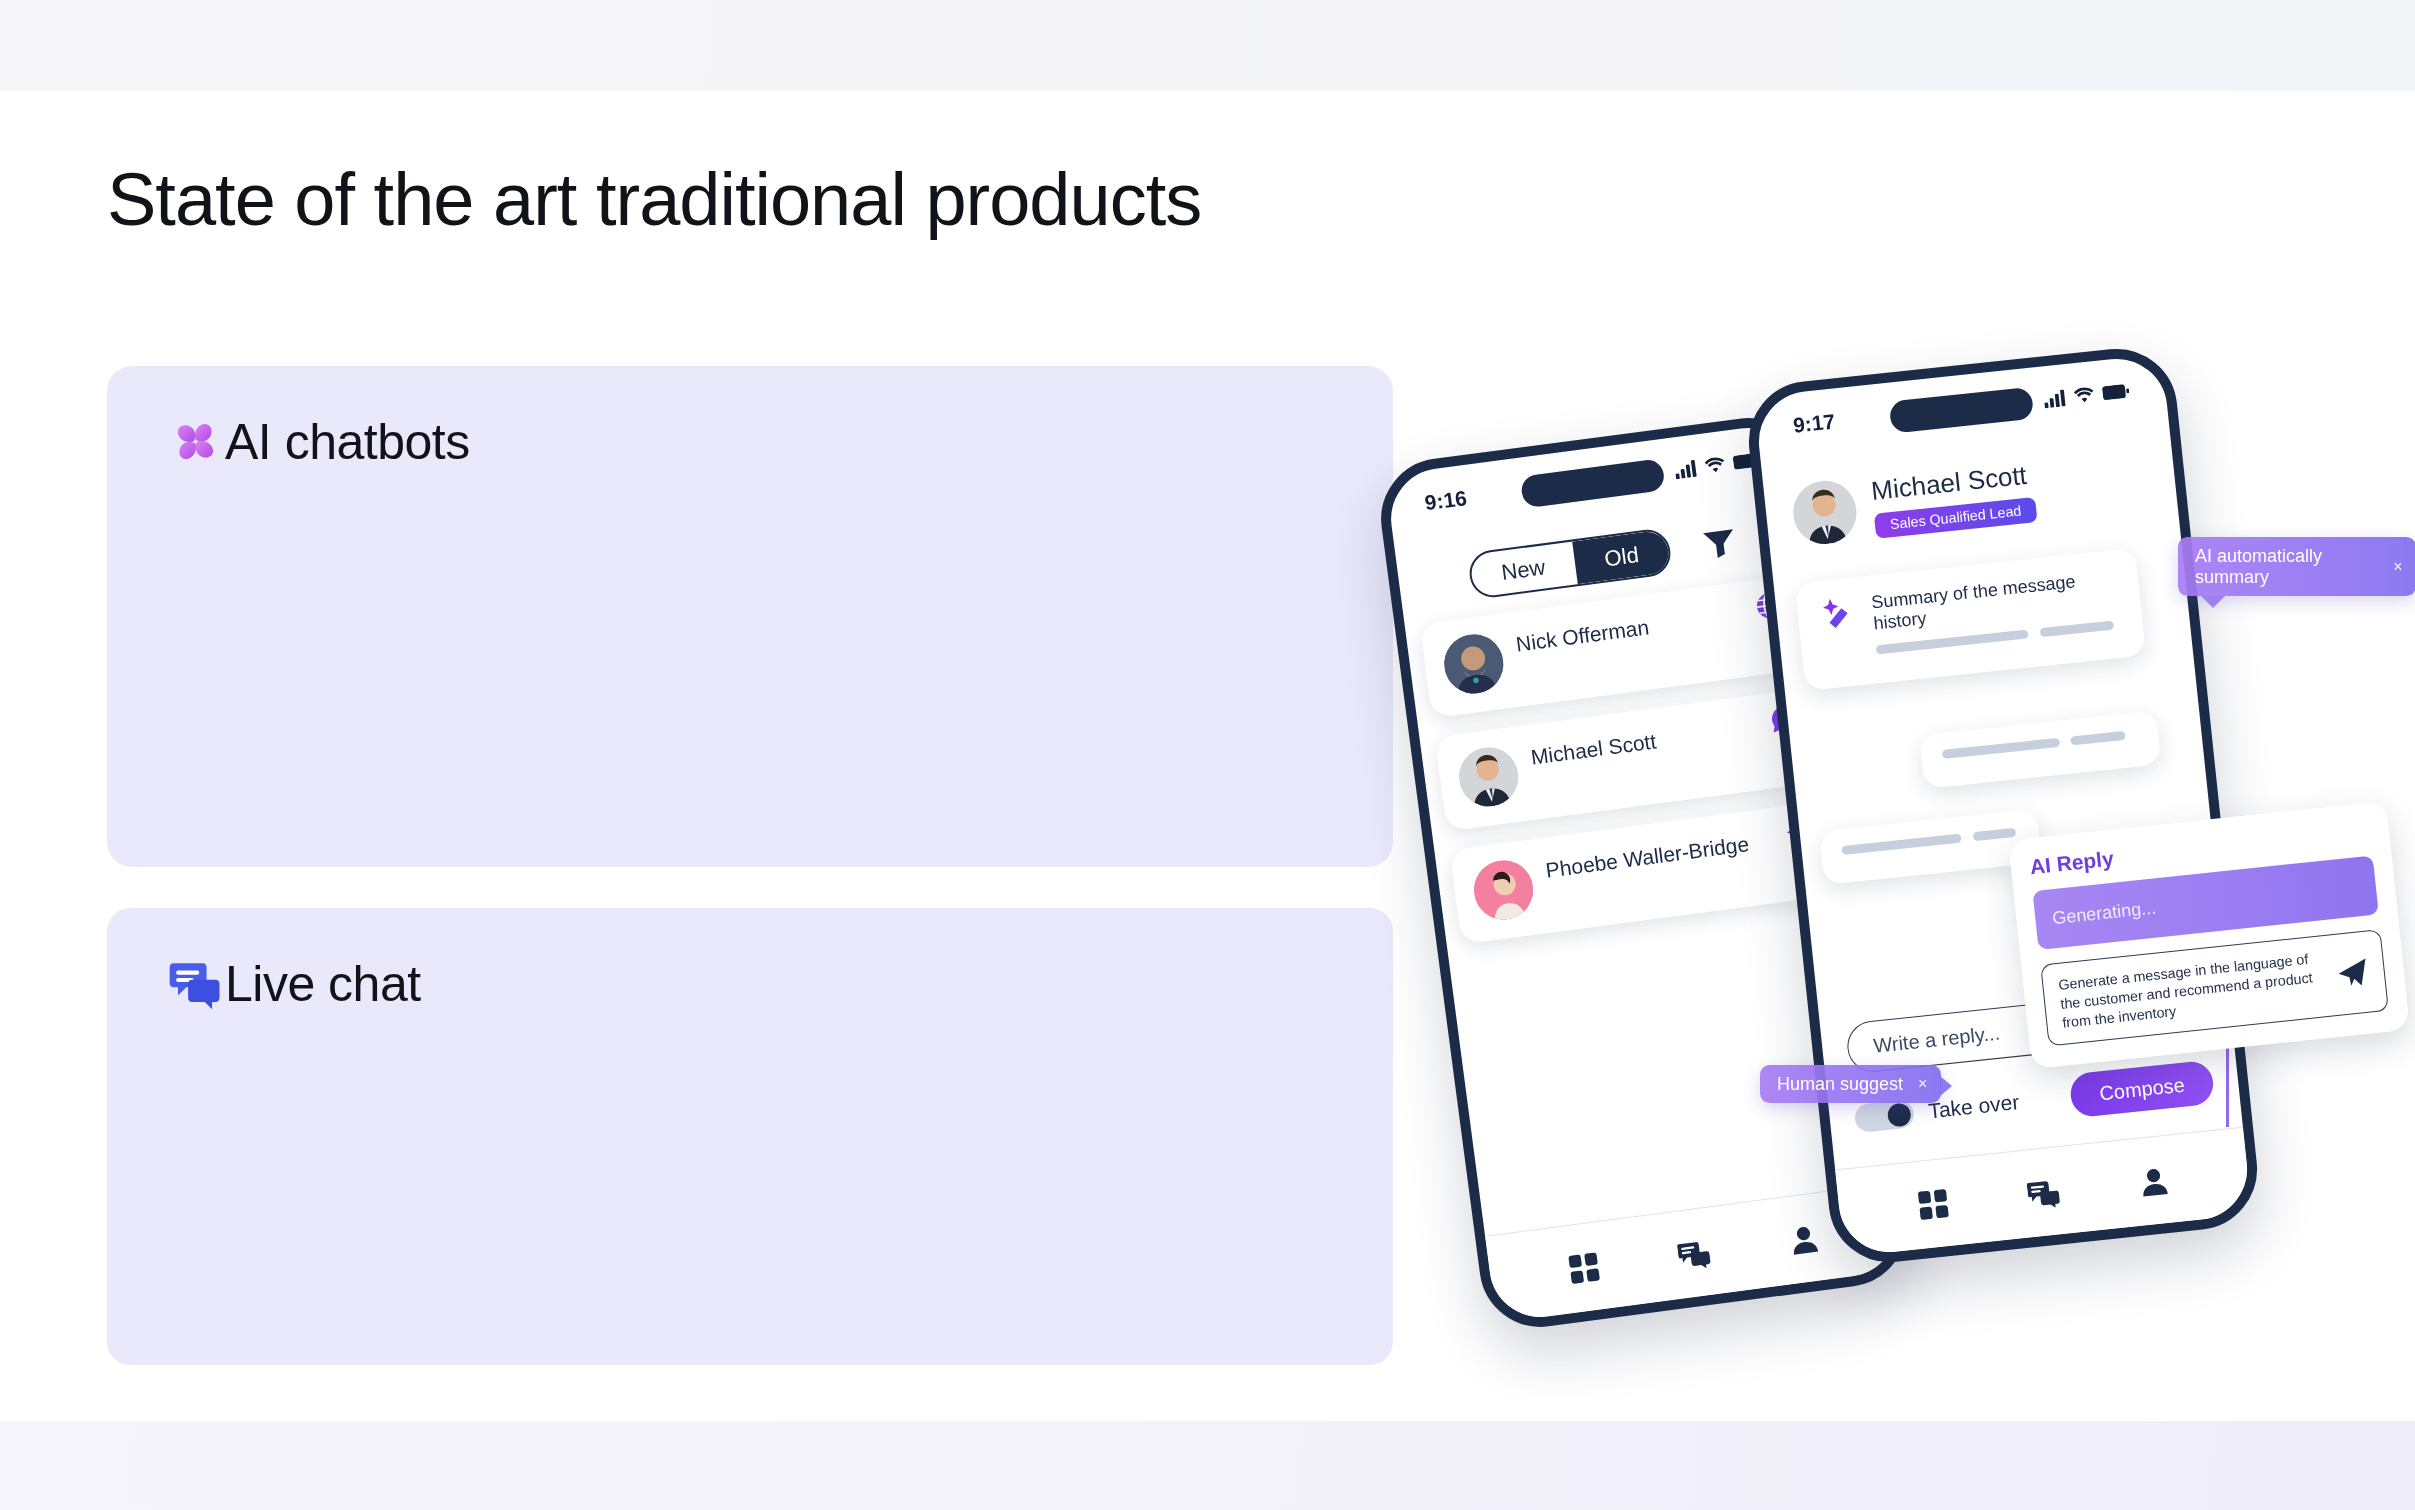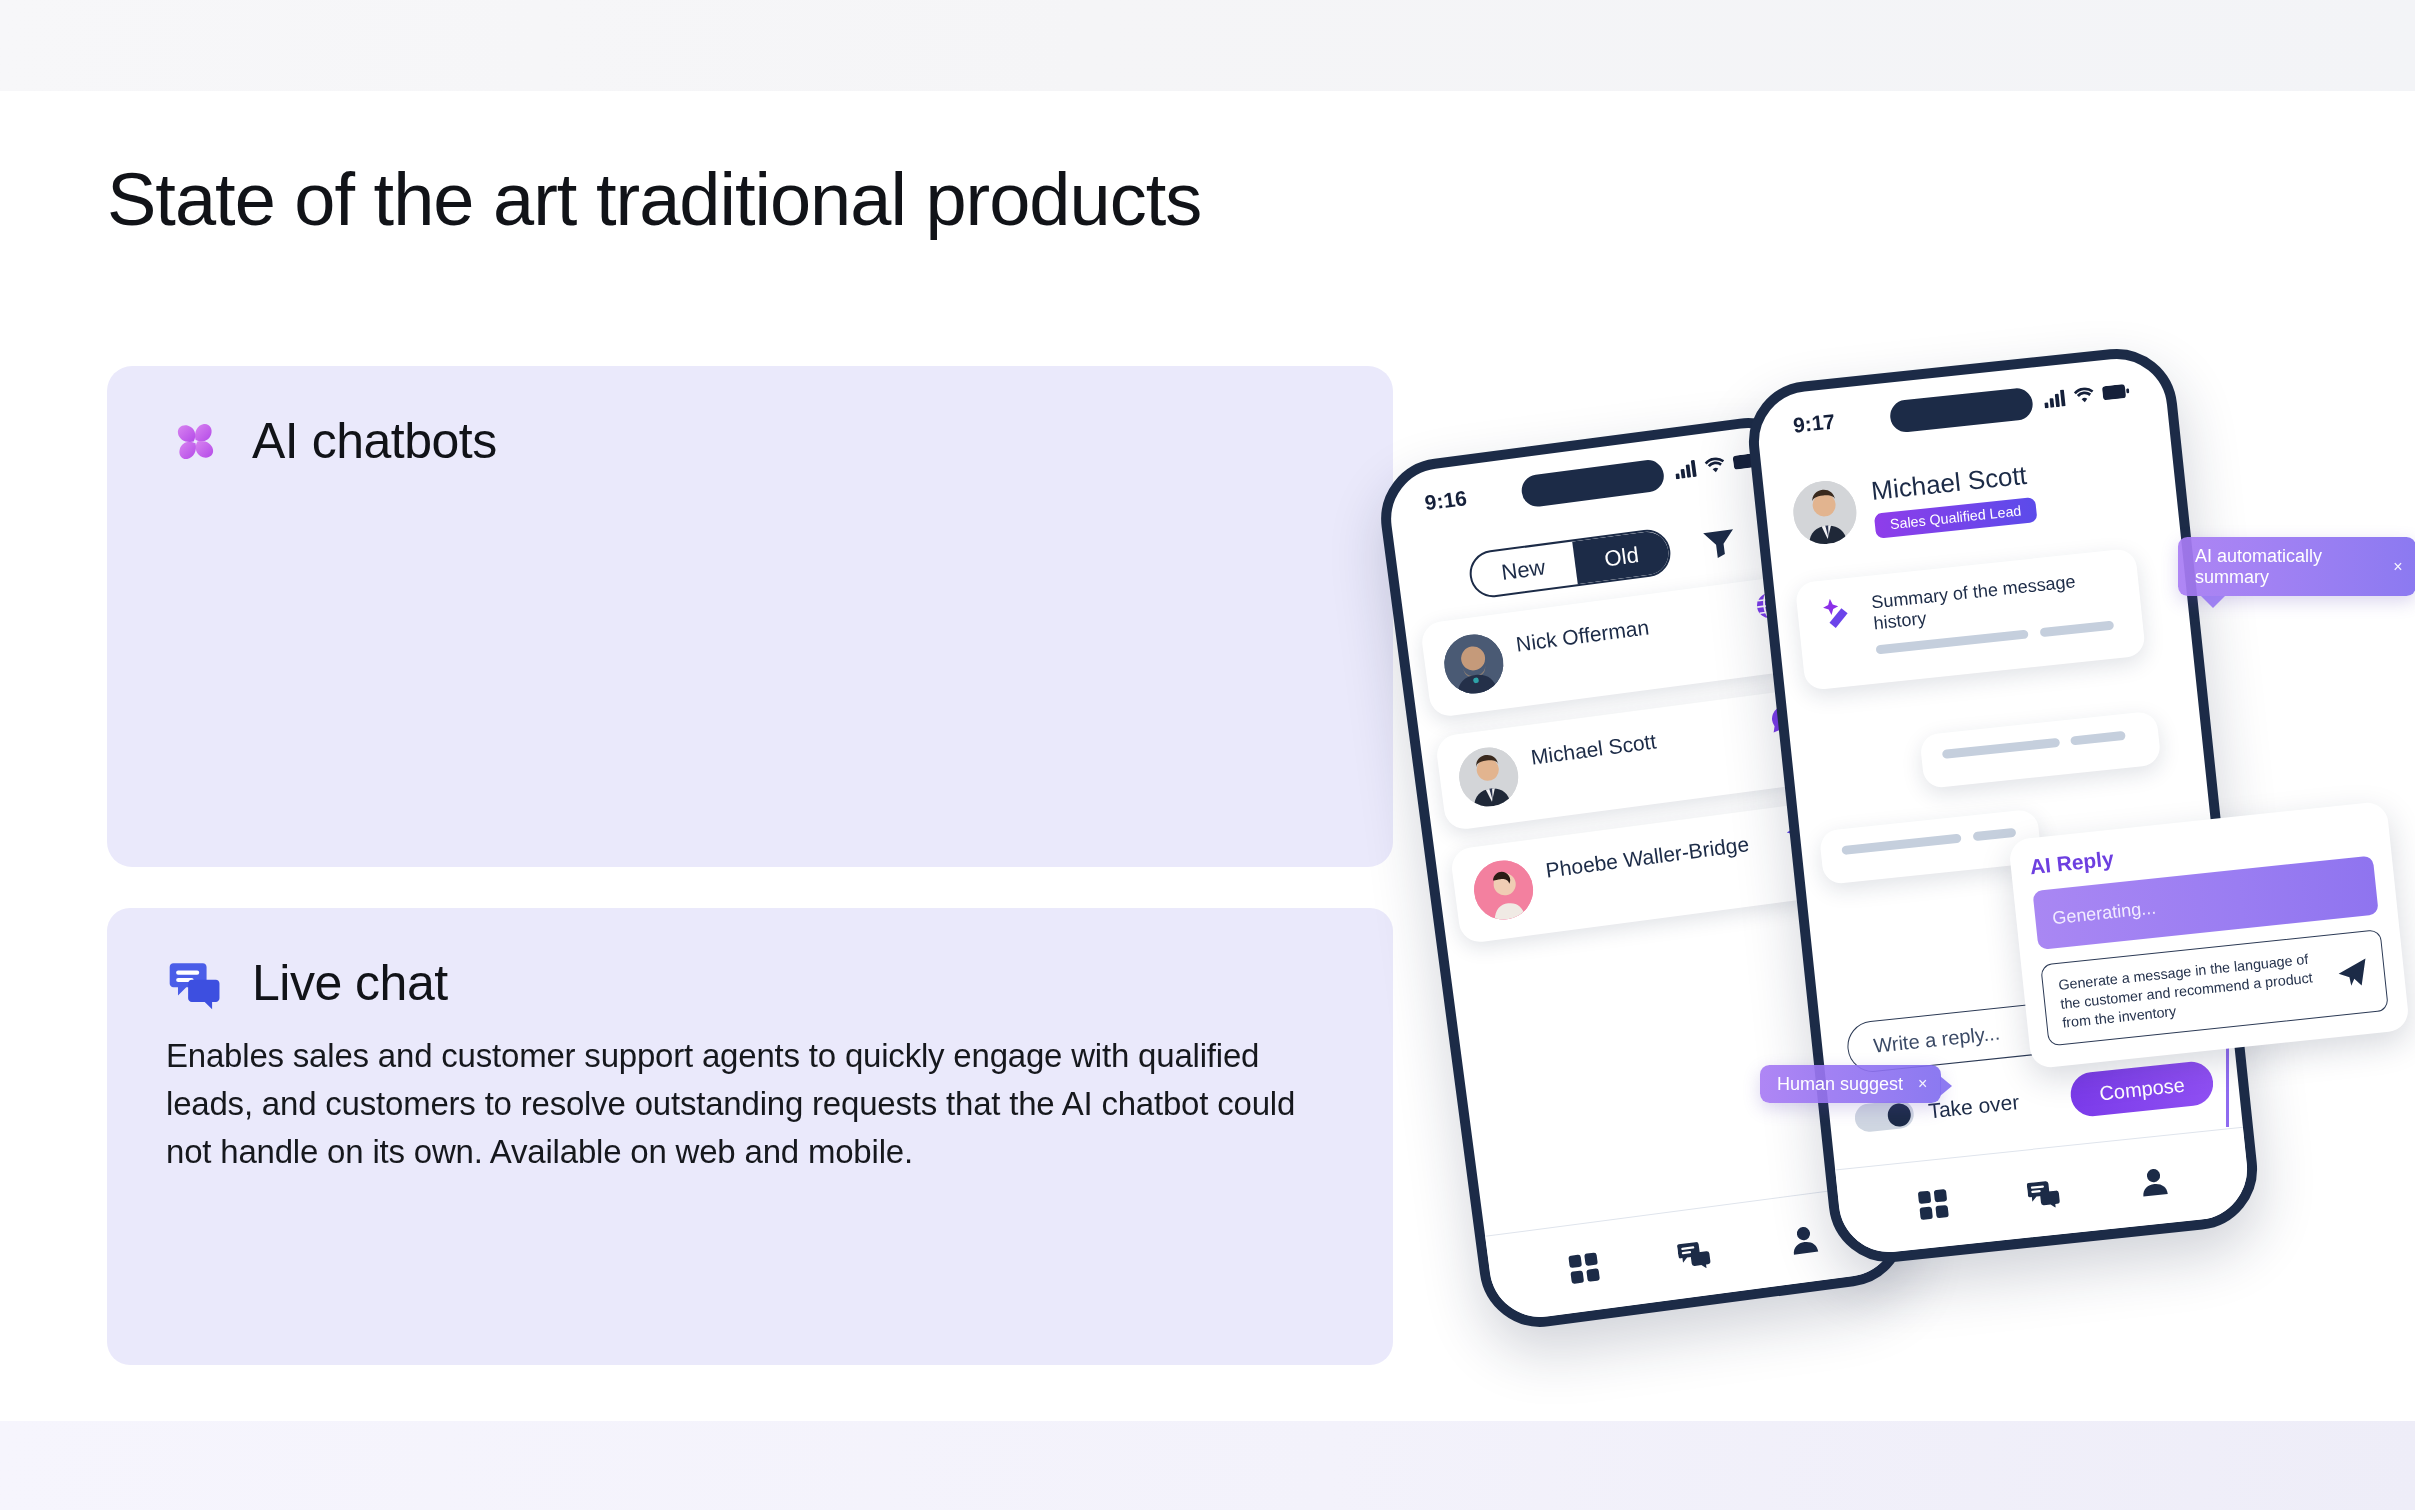--- a/index.html
+++ b/index.html
@@ -29,21 +29,21 @@
 
   
   .card {
     position: absolute; left: 107px; width: 1286px;
     background: #eae9fb; border-radius: 25px;
     padding: 46px 59px 38px 59px;
   }
   #card-chatbots { top: 366px; height: 501px; }
   #card-livechat { top: 908px; height: 457px; border-radius: 23px; }
 
-  .card-head { display: flex; gap: 27px; margin-bottom: 19px; }
+  .card-head { display: flex; align-items: center; margin-bottom: 19px; }
   .card-title { font-size: 50px; font-weight: 400; color: #111318; letter-spacing: -0.5px; }
   .card-body {
     font-size: 33px; line-height: 1.45; color: #16181d; max-width: 1156px;
     font-weight: 400; letter-spacing: -0.2px;
   }
 
   .icon-wrap { width: 59px; height: 59px; flex: 0 0 59px; display: block; }
   .icon-wrap svg { width: 100%; height: 100%; display: block; }
 
   
@@ -274,21 +274,20 @@
       <span class="icon-wrap">
         <svg viewBox="0 0 64 64">
           <path d="M8 10h32c2.2 0 4 1.8 4 4v18c0 2.2-1.8 4-4 4H22l-9 9v-9H8c-2.2 0-4-1.8-4-4V14c0-2.2 1.8-4 4-4z" fill="#4a5de8"></path>
           <rect x="11" y="18" width="25" height="4.5" rx="2.2" fill="#ffffff"></rect>
           <rect x="11" y="26" width="19" height="4.5" rx="2.2" fill="#ffffff"></rect>
           <path d="M28 28h26c2.2 0 4 1.8 4 4v16c0 2.2-1.8 4-4 4h-4v8l-8-8H28c-2.2 0-4-1.8-4-4V32c0-2.2 1.8-4 4-4z" fill="#3d4fe0"></path>
         </svg>
       </span>
       <span class="card-title">Live chat</span>
     </div>
-    <p class="card-body">Enables sales and customer support agents to quickly engage with qualified leads, and customers to resolve outstanding requests that the AI chatbot could not handle on its own. Available on web and mobile.</p>
   </div>
 
   <div class="phones">
 
     <div class="phone" id="phone-left">
       <div class="phone-notch"></div>
 
       <div class="status-bar">
         <span class="status-time">9:16</span>
         <span class="status-icons">

